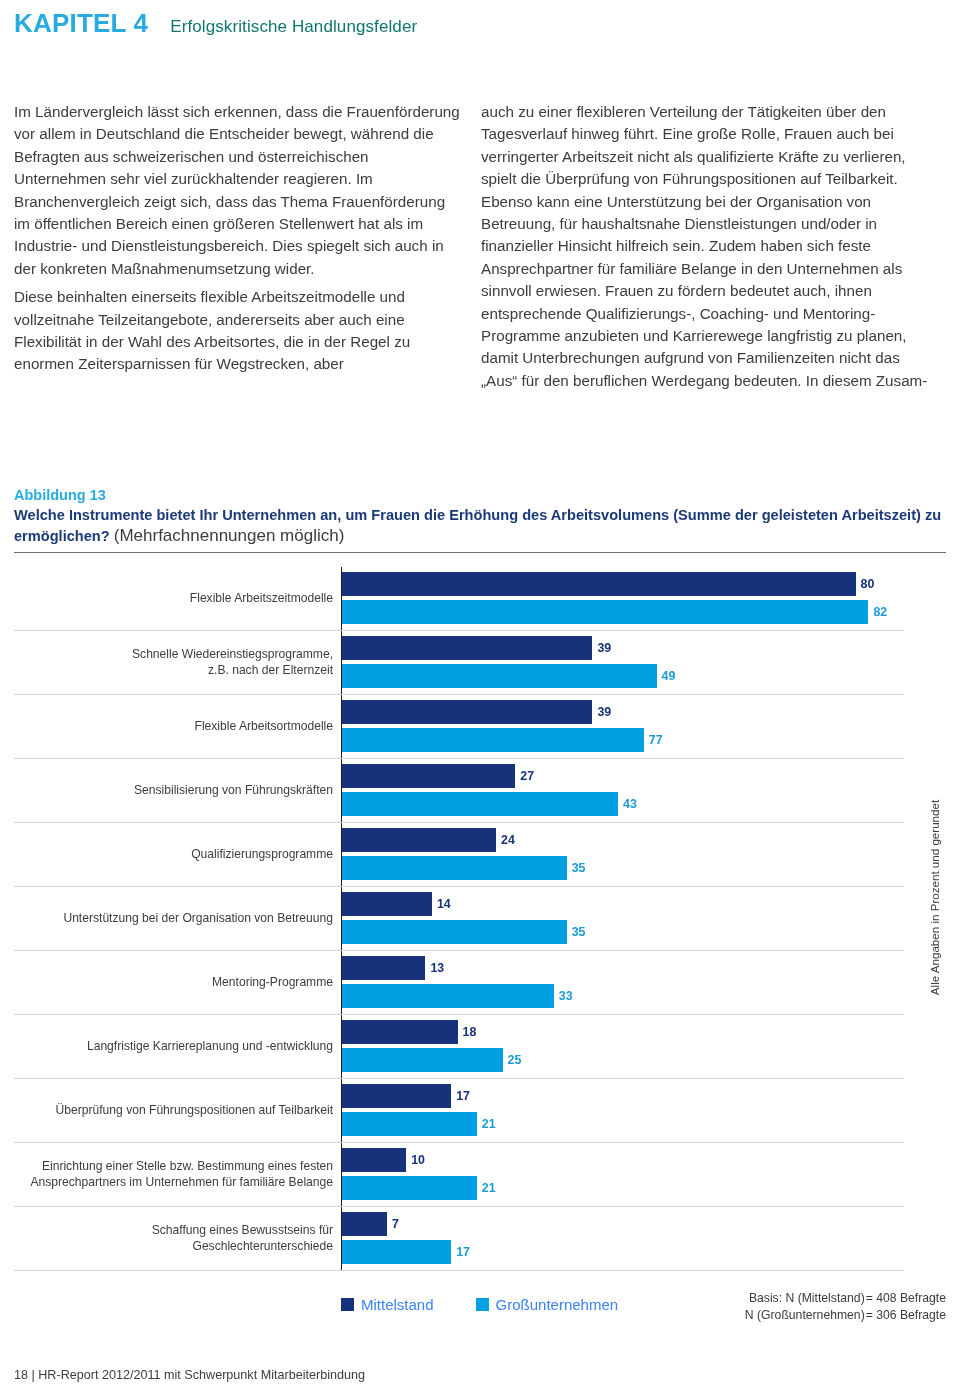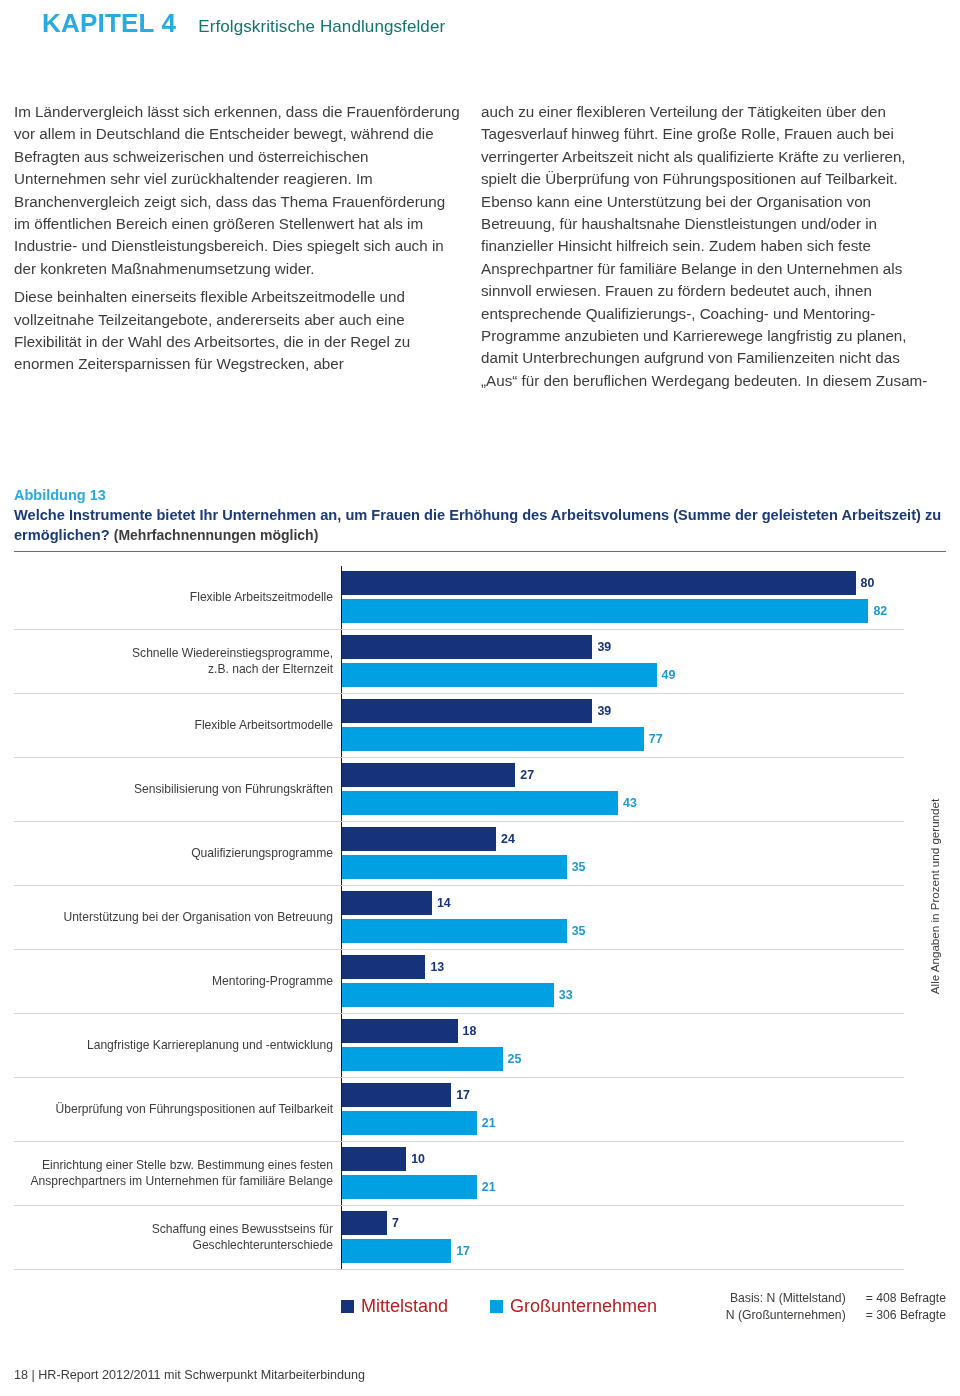--- a/index.html
+++ b/index.html
@@ -17,21 +17,20 @@
   }
 
   
   .chapter-header {
     position: absolute;
     left: 14px;
     top: 8px;
     display: flex;
     align-items: baseline;
     gap: 22px;
-    margin-left: 28px;
   }
   .chapter-kicker {
     font-size: 26px;
     font-weight: bold;
     color: #29abe2;
     letter-spacing: 0.2px;
   }
   .chapter-title {
     font-size: 17px;
     color: #0f766e;
@@ -75,22 +74,22 @@
     line-height: 19px;
   }
   .fig-title {
     font-size: 14.6px;
     font-weight: bold;
     color: #1b3a78;
     line-height: 19.5px;
     margin-top: 1px;
   }
   .fig-title .note {
-    font-weight: bold;
-    font-size: 14px;
+    font-weight: normal;
+    font-size: 17px;
     color: #3c3c3b;
   }
   .fig-rule {
     margin-top: 6px;
     border-top: 1.5px solid #6f7072;
     width: 932px;
   }
 
   
   .chart {
@@ -195,32 +194,32 @@
     gap: 7px;
   }
   .swatch {
     width: 13px;
     height: 13px;
     display: inline-block;
   }
   .swatch.mittel { background: #16327a; }
   .swatch.gross  { background: #00a0e3; }
   .legend-item span.lbl {
-    font-size: 18px;
-    color: #b91c1c;
+    font-size: 15px;
+    color: #3b82f6;
   }
   .basis {
     margin-left: auto;
     text-align: left;
     font-size: 12.2px;
     line-height: 16.5px;
     color: #3c3c3b;
     display: grid;
     grid-template-columns: auto auto;
-    column-gap: 20px;
+    column-gap: 1px;
   }
   .basis .bl { text-align: right; white-space: nowrap; }
   .basis .br { text-align: center; white-space: nowrap; }
 
   
   .footer {
     position: absolute;
     left: 14px;
     bottom: 14px;
     font-size: 12.6px;

